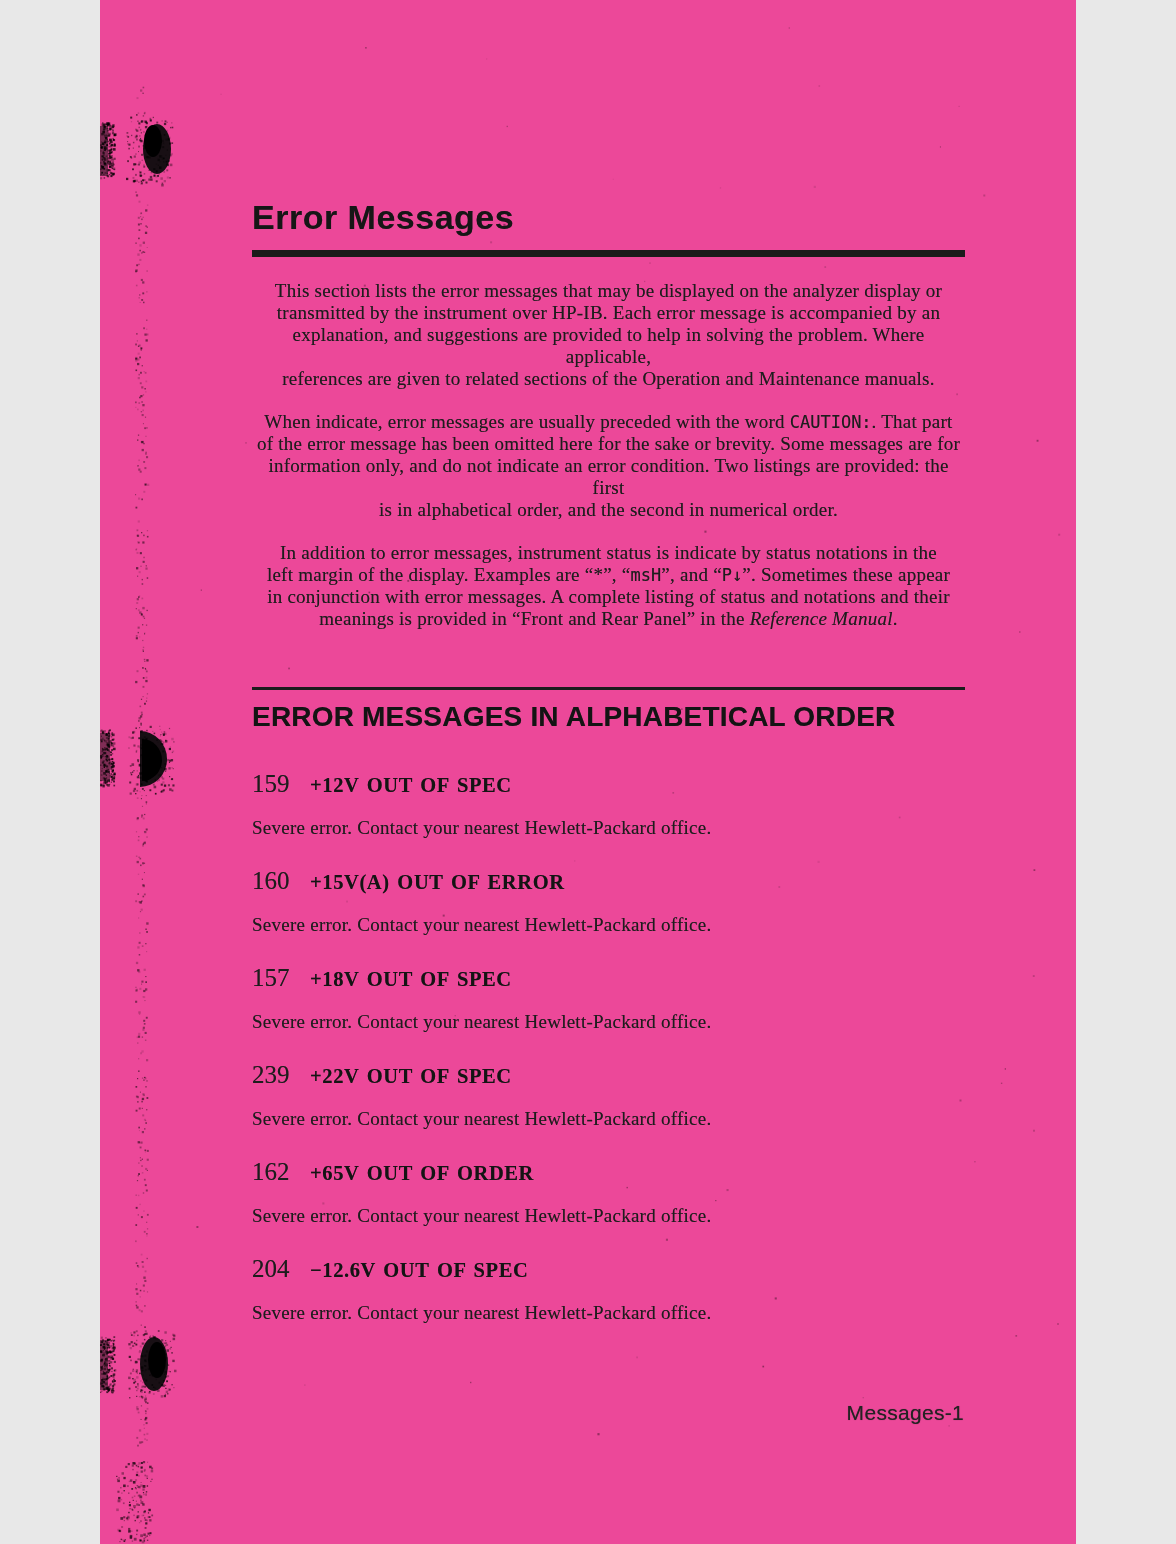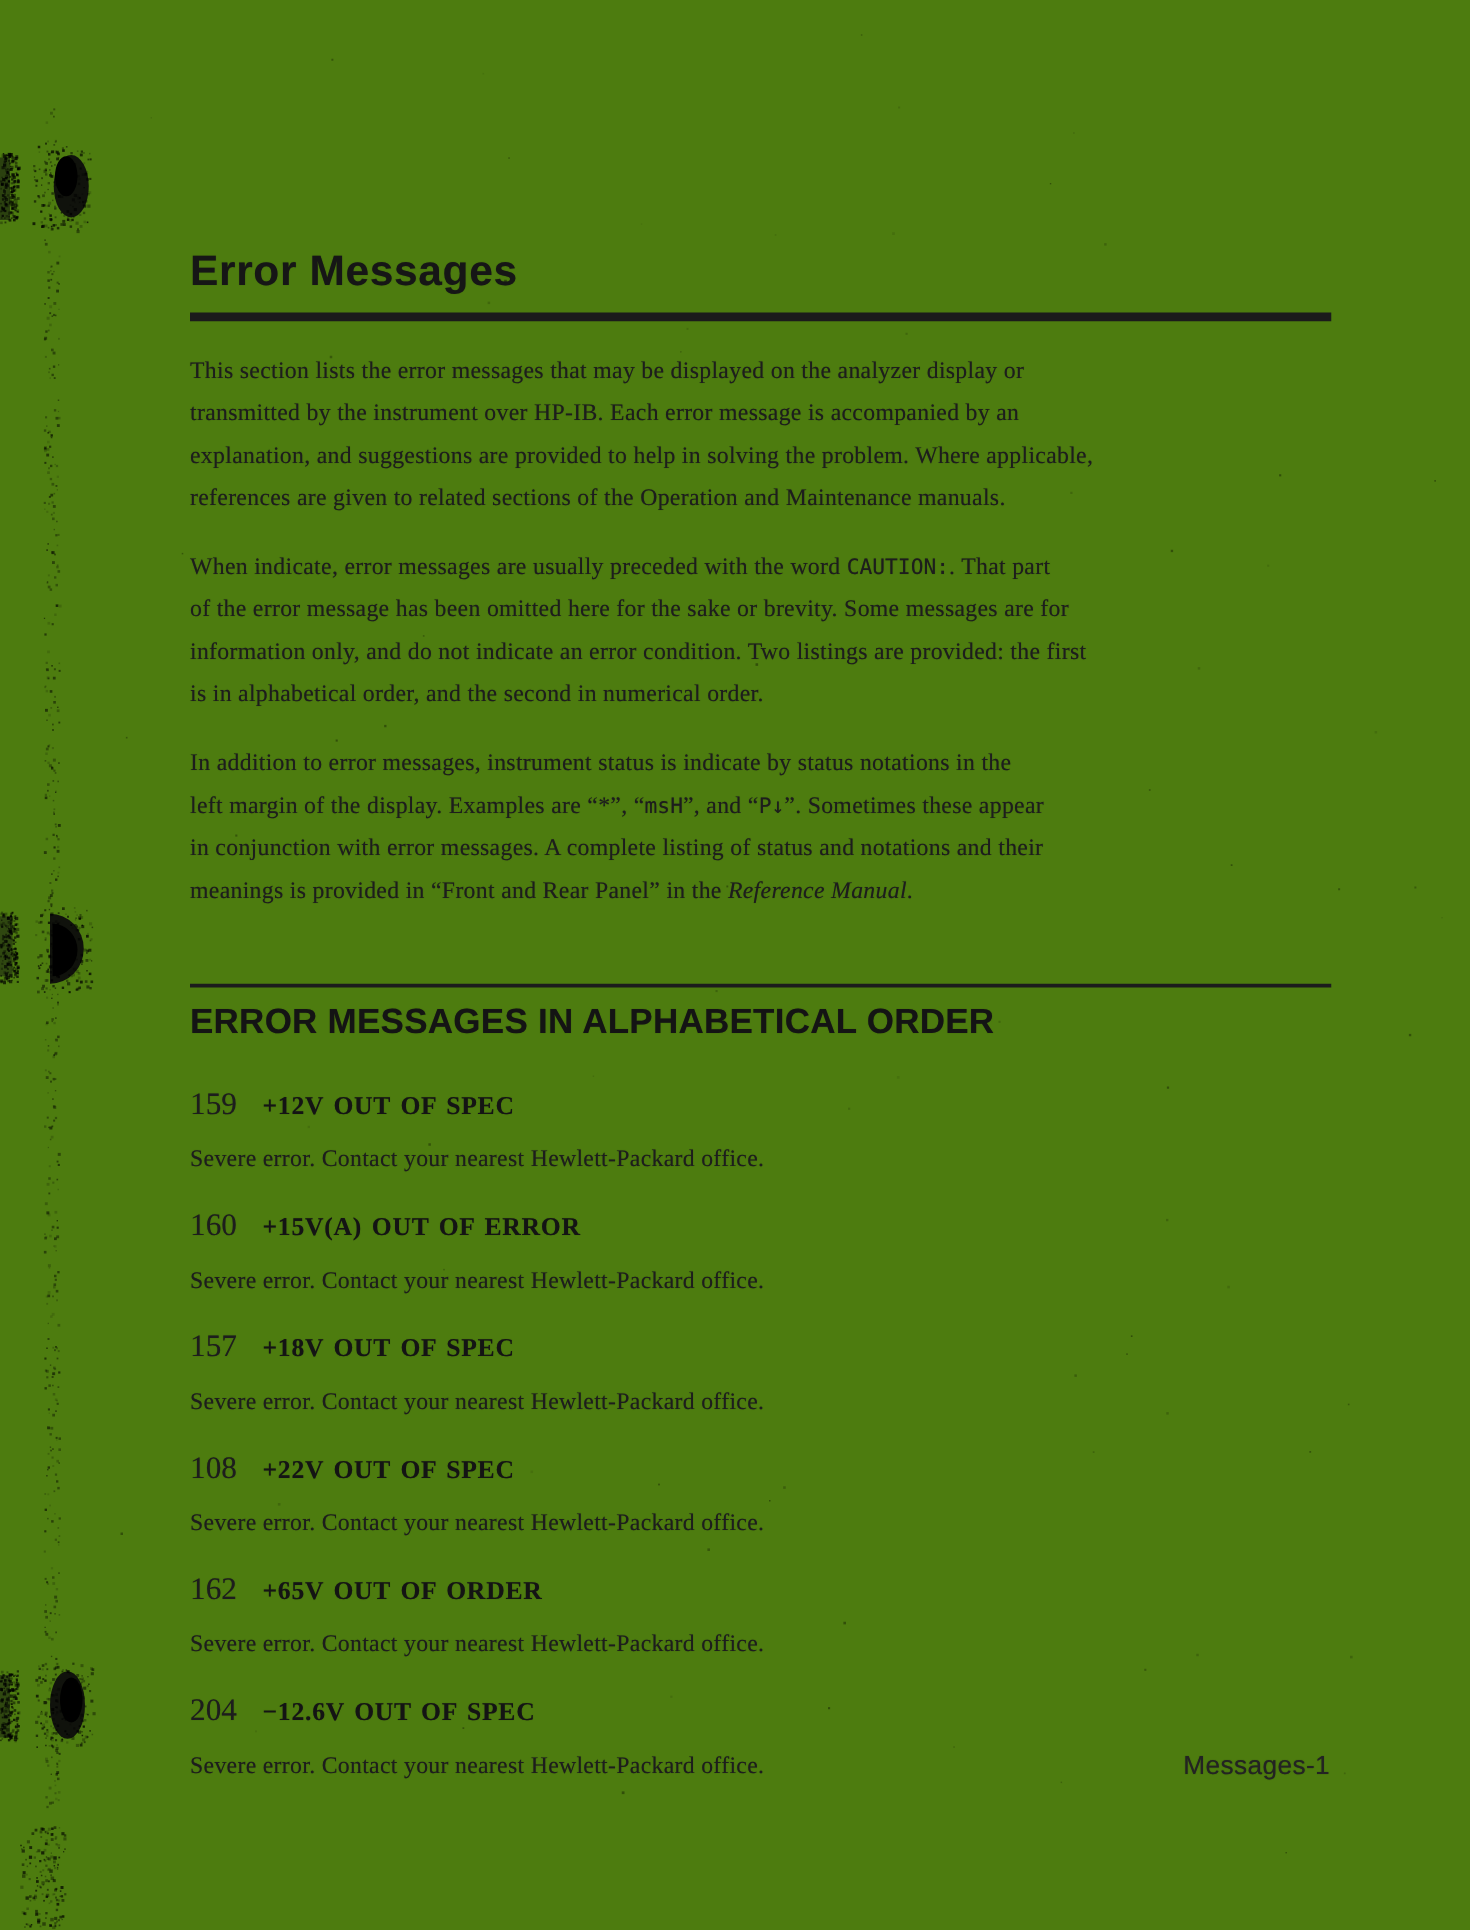--- a/index.html
+++ b/index.html
@@ -1,21 +1,21 @@
 <!DOCTYPE html>
 <html><head>
 <meta charset="utf-8">
 <style>
   html, body { margin: 0; padding: 0; background: #e8e8e8; }
   .page {
     position: relative;
-    width: 1176px;
+    width: 976px;
     height: 1544px;
     margin: 0 auto;
-    background: #4d7c0f;
+    background: #ec4899;
     overflow: hidden;
     font-family: "Liberation Serif", serif;
     color: #1d1d1d;
     text-shadow: 0 0 0.6px rgba(25,25,25,0.5);
   }
   .content {
     position: absolute;
     left: 152px;
     right: 111px;
     top: 0;
@@ -30,23 +30,24 @@
     color: #161616;
   }
   .title-rule {
     margin-top: 13px;
     height: 7px;
     background: #1b1b1b;
   }
   .para {
     margin: 21px 0 0 0;
     font-size: 19px;
-    line-height: 34px;
+    line-height: 22px;
     letter-spacing: 0.25px;
     white-space: pre-line;
+    text-align: center;
   }
   .para.first { margin-top: 23px; }
   .seg-mono {
     font-family: "DejaVu Sans Mono", monospace;
     font-size: 17px;
     letter-spacing: 0;
   }
   .seg-italic { font-style: italic; }
   .section-rule {
     margin-top: 57px;
@@ -1829,21 +1830,21 @@
 
       <div class="entry">
         <div class="entry-title-row">
           <span class="entry-num">157</span><span class="entry-name">+18V OUT OF SPEC</span>
         </div>
         <p class="entry-desc">Severe error. Contact your nearest Hewlett-Packard office.</p>
       </div>
 
       <div class="entry">
         <div class="entry-title-row">
-          <span class="entry-num">108</span><span class="entry-name">+22V OUT OF SPEC</span>
+          <span class="entry-num">239</span><span class="entry-name">+22V OUT OF SPEC</span>
         </div>
         <p class="entry-desc">Severe error. Contact your nearest Hewlett-Packard office.</p>
       </div>
 
       <div class="entry">
         <div class="entry-title-row">
           <span class="entry-num">162</span><span class="entry-name">+65V OUT OF ORDER</span>
         </div>
         <p class="entry-desc">Severe error. Contact your nearest Hewlett-Packard office.</p>
       </div>

